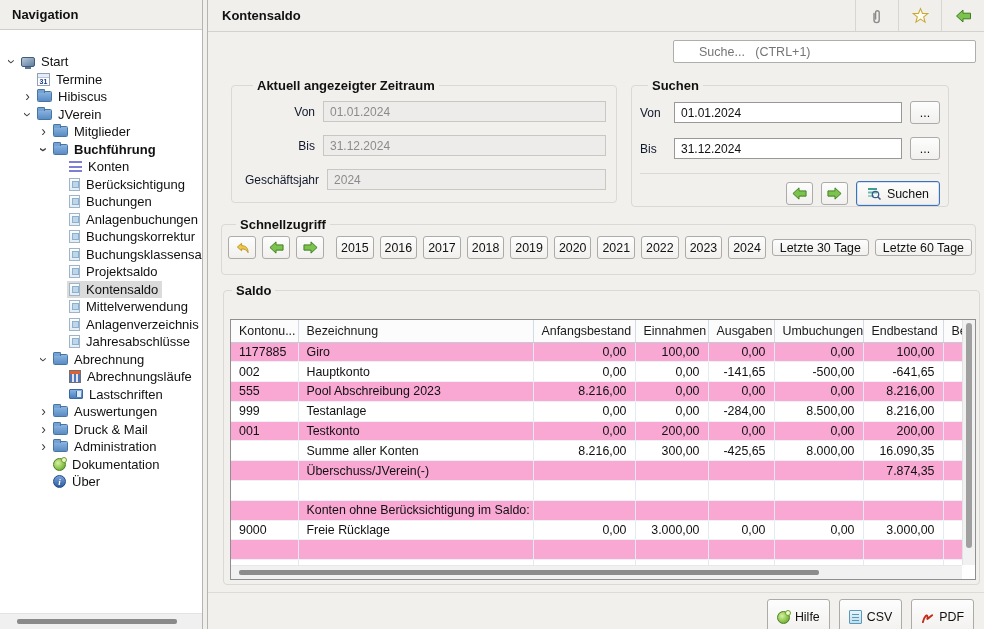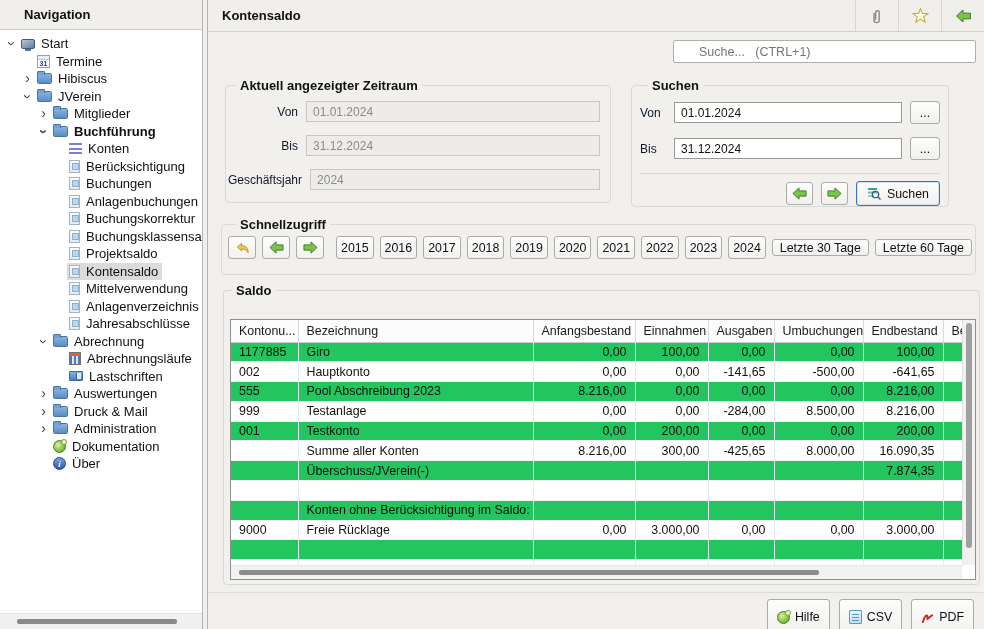--- a/index.html
+++ b/index.html
@@ -2,22 +2,22 @@
 <html><head>
 <meta charset="utf-8">
 <style>
   *{box-sizing:border-box;margin:0;padding:0}
   html,body{width:984px;height:629px;overflow:hidden}
   body{position:relative;font-family:"Liberation Sans",sans-serif;font-size:12.5px;background:#f1f0ed;color:#111}
   button{font-family:inherit;cursor:default}
 
   
   .nav-panel{position:absolute;left:0;top:0;width:203px;height:629px;background:#fff;border-right:1px solid #b6b4b1}
-  .nav-header{height:30px;border-bottom:1px solid #cfcdc9;background:#f0efec;display:flex;align-items:center;padding-left:24px;font-weight:bold;font-size:13px}
-  .tree{position:absolute;top:30px;left:0;right:0;bottom:16px;overflow:hidden;padding-top:5px}
+  .nav-header{height:30px;border-bottom:1px solid #cfcdc9;background:#f0efec;display:flex;align-items:center;padding-left:12px;font-weight:bold;font-size:13px}
+  .tree{position:absolute;top:30px;left:0;right:0;bottom:16px;overflow:hidden;padding-top:23px}
   .tree-item{height:17.5px;display:flex;align-items:center;font-size:13px;white-space:nowrap}
   .exp{width:15px;flex:none;display:inline-block;text-align:center;color:#3c3c3c;font-size:14px;line-height:15px}
   .exp.expanded{transform:rotate(90deg)}
   .sel-wrap{display:inline-flex;align-items:center;height:17px;padding:0 4px 0 2px}
   .tree-item.selected .sel-wrap{background:#dbdbdb}
   .tlabel{margin-left:6px}
   .nav-hscroll{position:absolute;left:0;right:0;bottom:0;height:16px;background:#f0f0f0;border-top:1px solid #e3e3e3}
   .nav-hscroll .thumb{position:absolute;top:5px;left:17px;width:160px;height:5px;background:#8a8a8a;border-radius:2px}
   .sash{position:absolute;left:203px;top:0;width:4px;height:629px;background:#f0efec}
 
@@ -46,21 +46,21 @@
   .titlebar{position:absolute;left:0;right:0;top:0;height:32px;background:#f0efec;border-bottom:1px solid #d4d2ce;display:flex;align-items:center}
   .title{font-weight:bold;font-size:13px;padding-left:14px;flex:1}
   .tb-btn{width:42px;height:31px;display:flex;align-items:center;justify-content:center;background:transparent;border:none}
   .tb-sep{width:1px;height:31px;background:#d8d6d2}
 
   .search-input{position:absolute;left:465px;top:40px;width:303px;height:23px;border:1px solid #b0aeaa;border-radius:2px;background:#fff;padding:0 6px 0 25px;font-size:12.5px;color:#222}
   .search-glass{position:absolute;left:472px;top:45px;width:13px;height:13px;pointer-events:none}
 
   fieldset.fs{position:absolute;border:1px solid #dbd9d5;border-radius:4px;background:transparent}
   fieldset.fs legend{font-weight:bold;font-size:13px;padding:0 4px;margin-left:8px}
-  .fs1{left:17px;top:78px;width:386px;height:125px;padding:8px 10px 0 2px}
+  .fs1{left:23px;top:78px;width:386px;height:125px;padding:8px 10px 0 13px}
   .fs2{left:423px;top:78px;width:318px;height:129px;padding:8px 8px 0 8px}
   .frow{display:flex;align-items:center;margin-bottom:13px}
   .frow label{min-width:70px;text-align:right;margin-right:8px;font-size:12px;color:#0f172a;white-space:nowrap}
   .fs2 .frow label{min-width:26px;text-align:left}
   .frow input{flex:1;height:21px;font-size:12px;padding:0 6px;border:1px solid #9a9896;background:#fff;color:#111}
   .fs1 .frow input{border:1px solid #c9c7c4;background:#edecea;color:#8b8b8b}
   .btn{background:linear-gradient(#fdfdfd,#f1f0ee);border:1px solid #adaba8;border-radius:3px;font-size:12.4px;color:#111;display:inline-flex;align-items:center;justify-content:center;white-space:nowrap}
   .more-btn{width:30px;height:23px;margin-left:8px;flex:none}
   .fs2-footer{border-top:1px solid #dbd9d5;margin:0 0 0 0;padding-top:7px;display:flex;justify-content:flex-end;align-items:center;gap:8px}
   .arrow-btn{width:27px;height:23px}
@@ -73,21 +73,21 @@
   .quick-row .range-btn{height:17px;padding:0 7px;flex:none}
   .gap-after{margin-right:6px}
 
   .fs4{left:15px;top:283px;width:757px;height:302px}
   .tblwrap{position:absolute;left:6px;right:3px;top:21px;bottom:4px;border:1px solid #8f8f8f;background:#fff}
   .tbl-content{position:absolute;left:0;top:0;right:13px;bottom:14px;overflow:hidden}
   table.saldo{border-collapse:collapse;table-layout:fixed;width:734px}
   table.saldo th{height:22px;font-weight:normal;font-size:12.4px;text-align:left;padding:0 8px;border-right:1px solid #d3dce4;border-bottom:1px solid #c3cbd3;white-space:nowrap;overflow:hidden;background:#fcfcfc;color:#1a1a1a}
   table.saldo td{height:19.8px;font-size:12.4px;padding:0 8px;border-right:1px solid #e3eaf1;border-bottom:1px solid #edf1f5;white-space:nowrap;overflow:hidden}
   table.saldo .num{text-align:right}
-  table.saldo tr.even td{background:#22c55e}
+  table.saldo tr.even td{background:#f9a8d4}
   .vscroll{position:absolute;right:0;top:0;bottom:14px;width:13px;background:#f1f1f1;border-left:1px solid #e2e2e2}
   .vscroll .thumb{position:absolute;left:3px;top:3px;width:6px;height:225px;background:#a0a0a0;border-radius:3px}
   .hscroll{position:absolute;left:0;right:13px;bottom:0;height:14px;background:#f1f1f1;border-top:1px solid #e8e8e8}
   .hscroll .thumb{position:absolute;top:4px;left:8px;width:580px;height:5px;background:#8c8c8c;border-radius:2px}
 
   .footer-line{position:absolute;left:0;right:0;top:592px;border-top:1px solid #dddbd7}
   .footer-btns{position:absolute;right:10px;top:599px;display:flex;gap:9px}
   .f-btn{height:36px;gap:5px;padding:0 9px}
   .icon-csv{width:13px;height:14px;background:linear-gradient(#e8f4fa,#bfe0f0);border:1px solid #5a9ab8;border-radius:1px;position:relative;display:inline-block}
   .icon-csv::after{content:'';position:absolute;left:2px;top:3px;right:2px;height:7px;background:repeating-linear-gradient(180deg,#5a9ab8 0 1px,transparent 1px 3px)}

